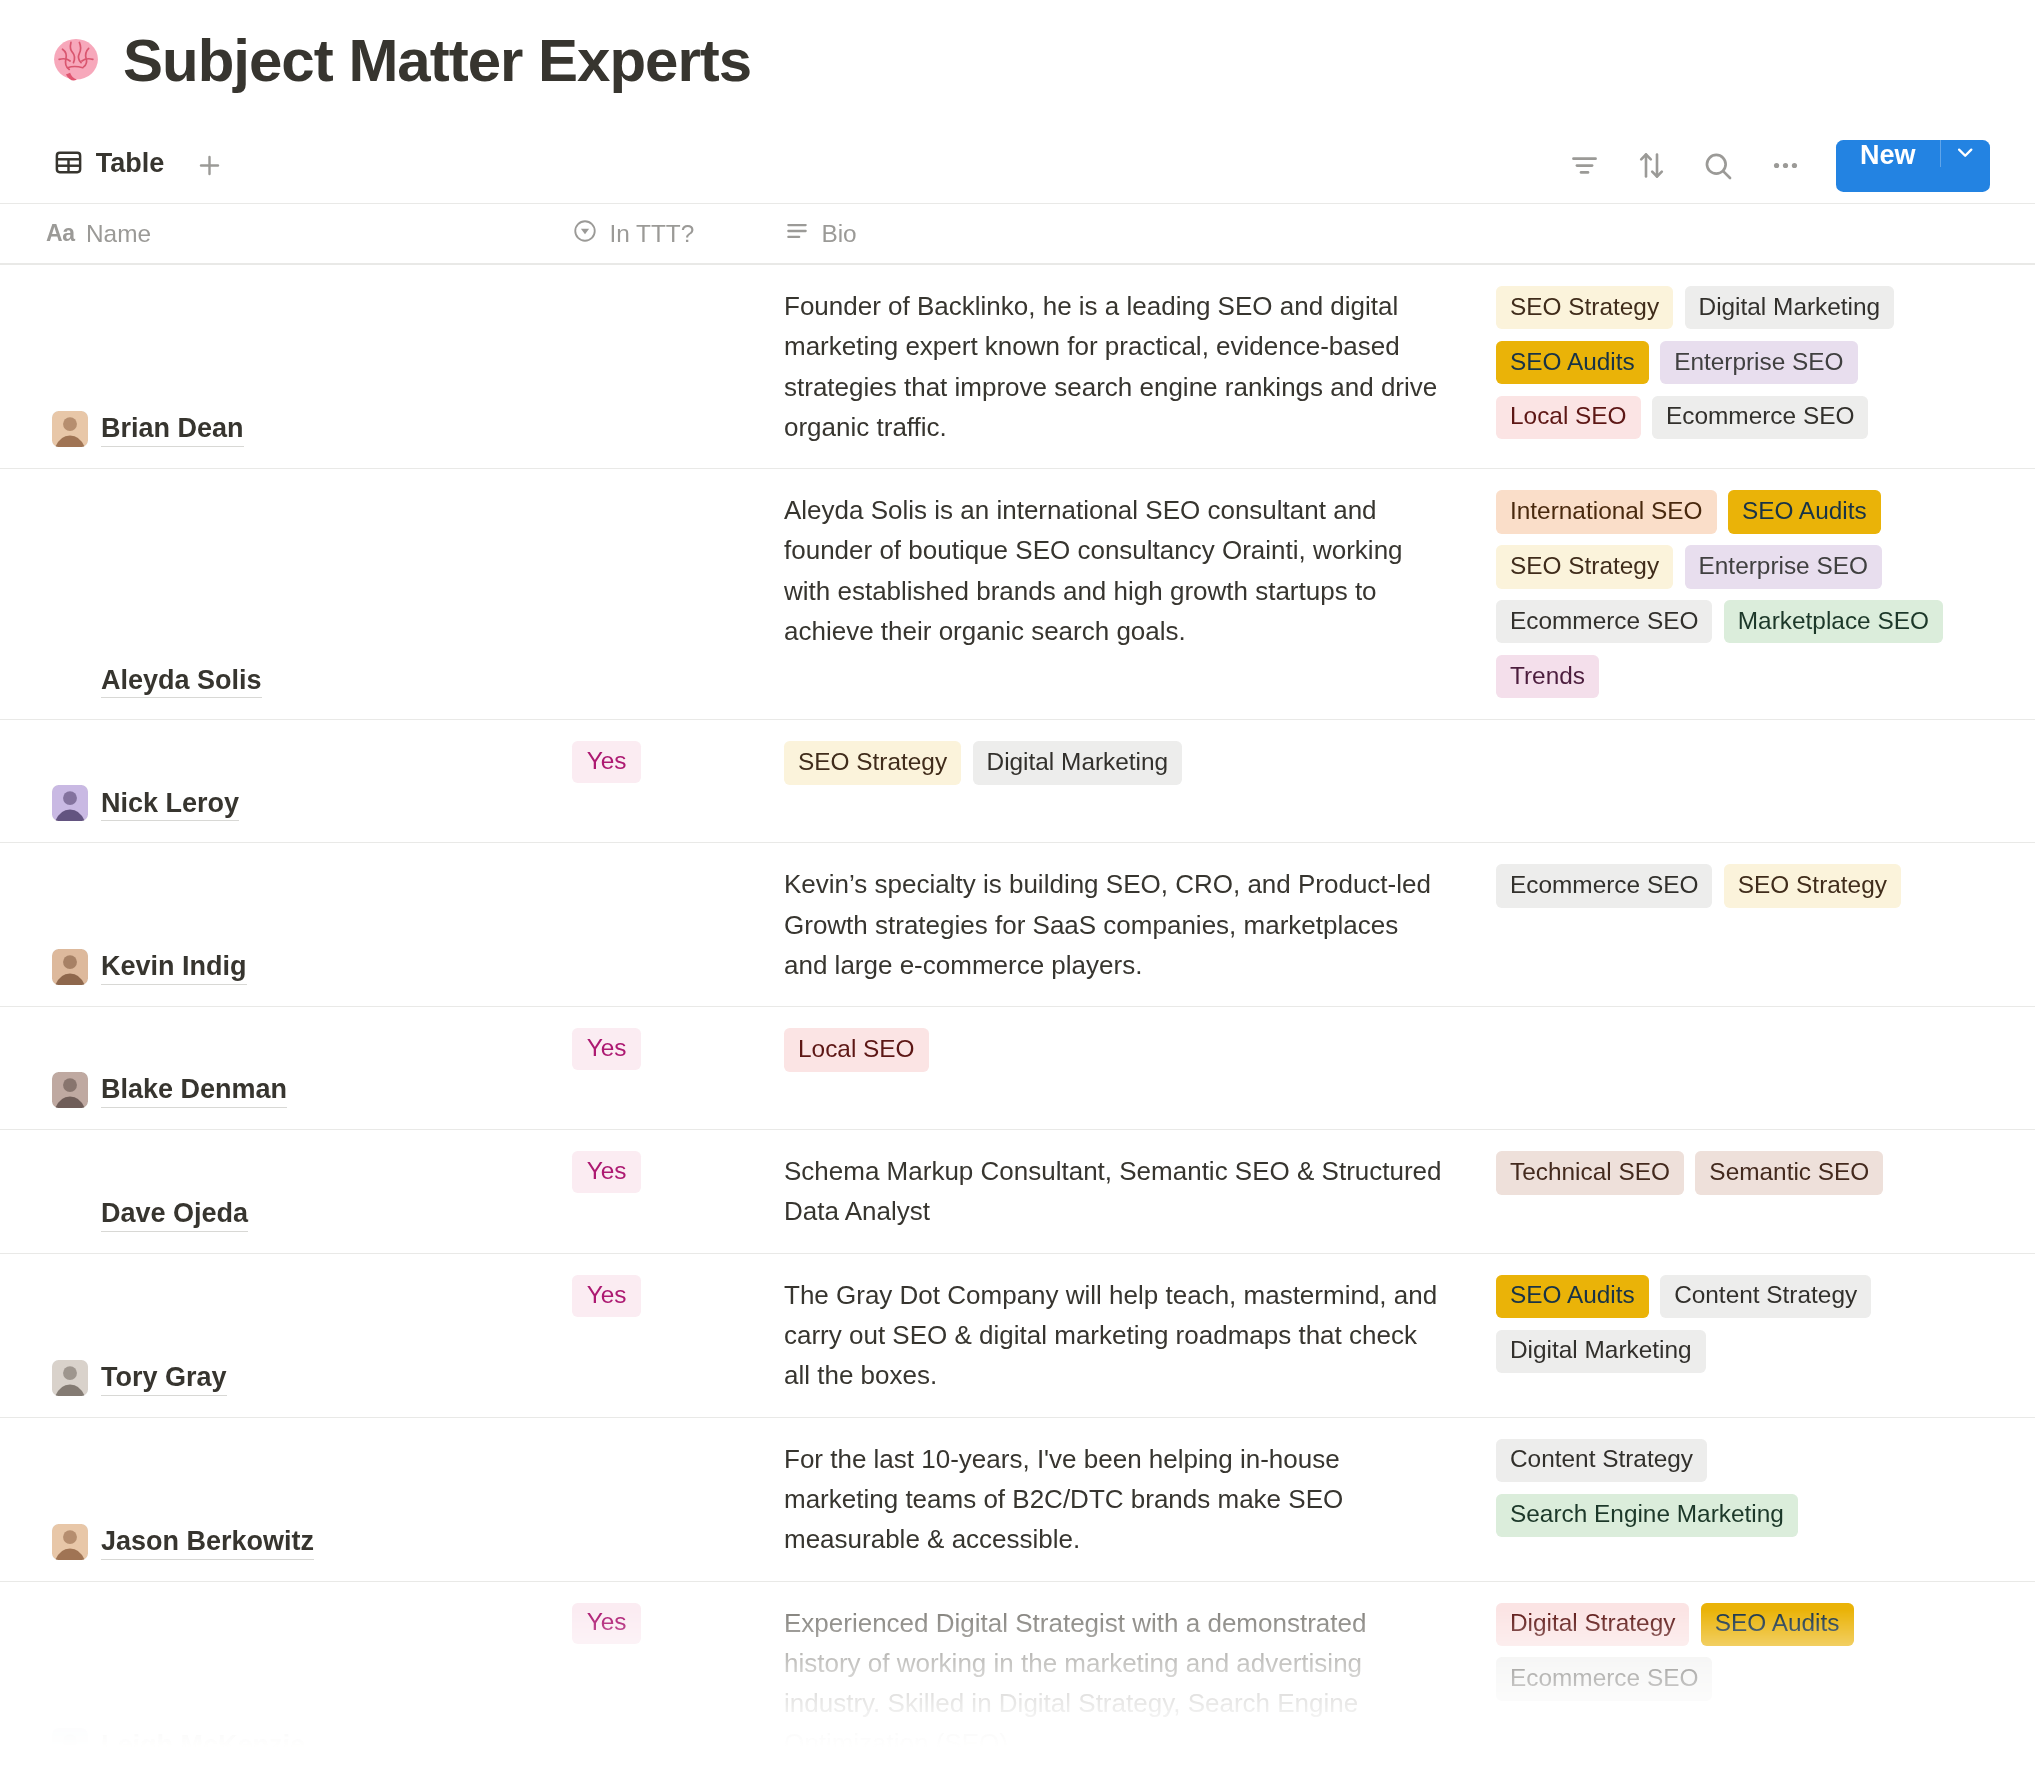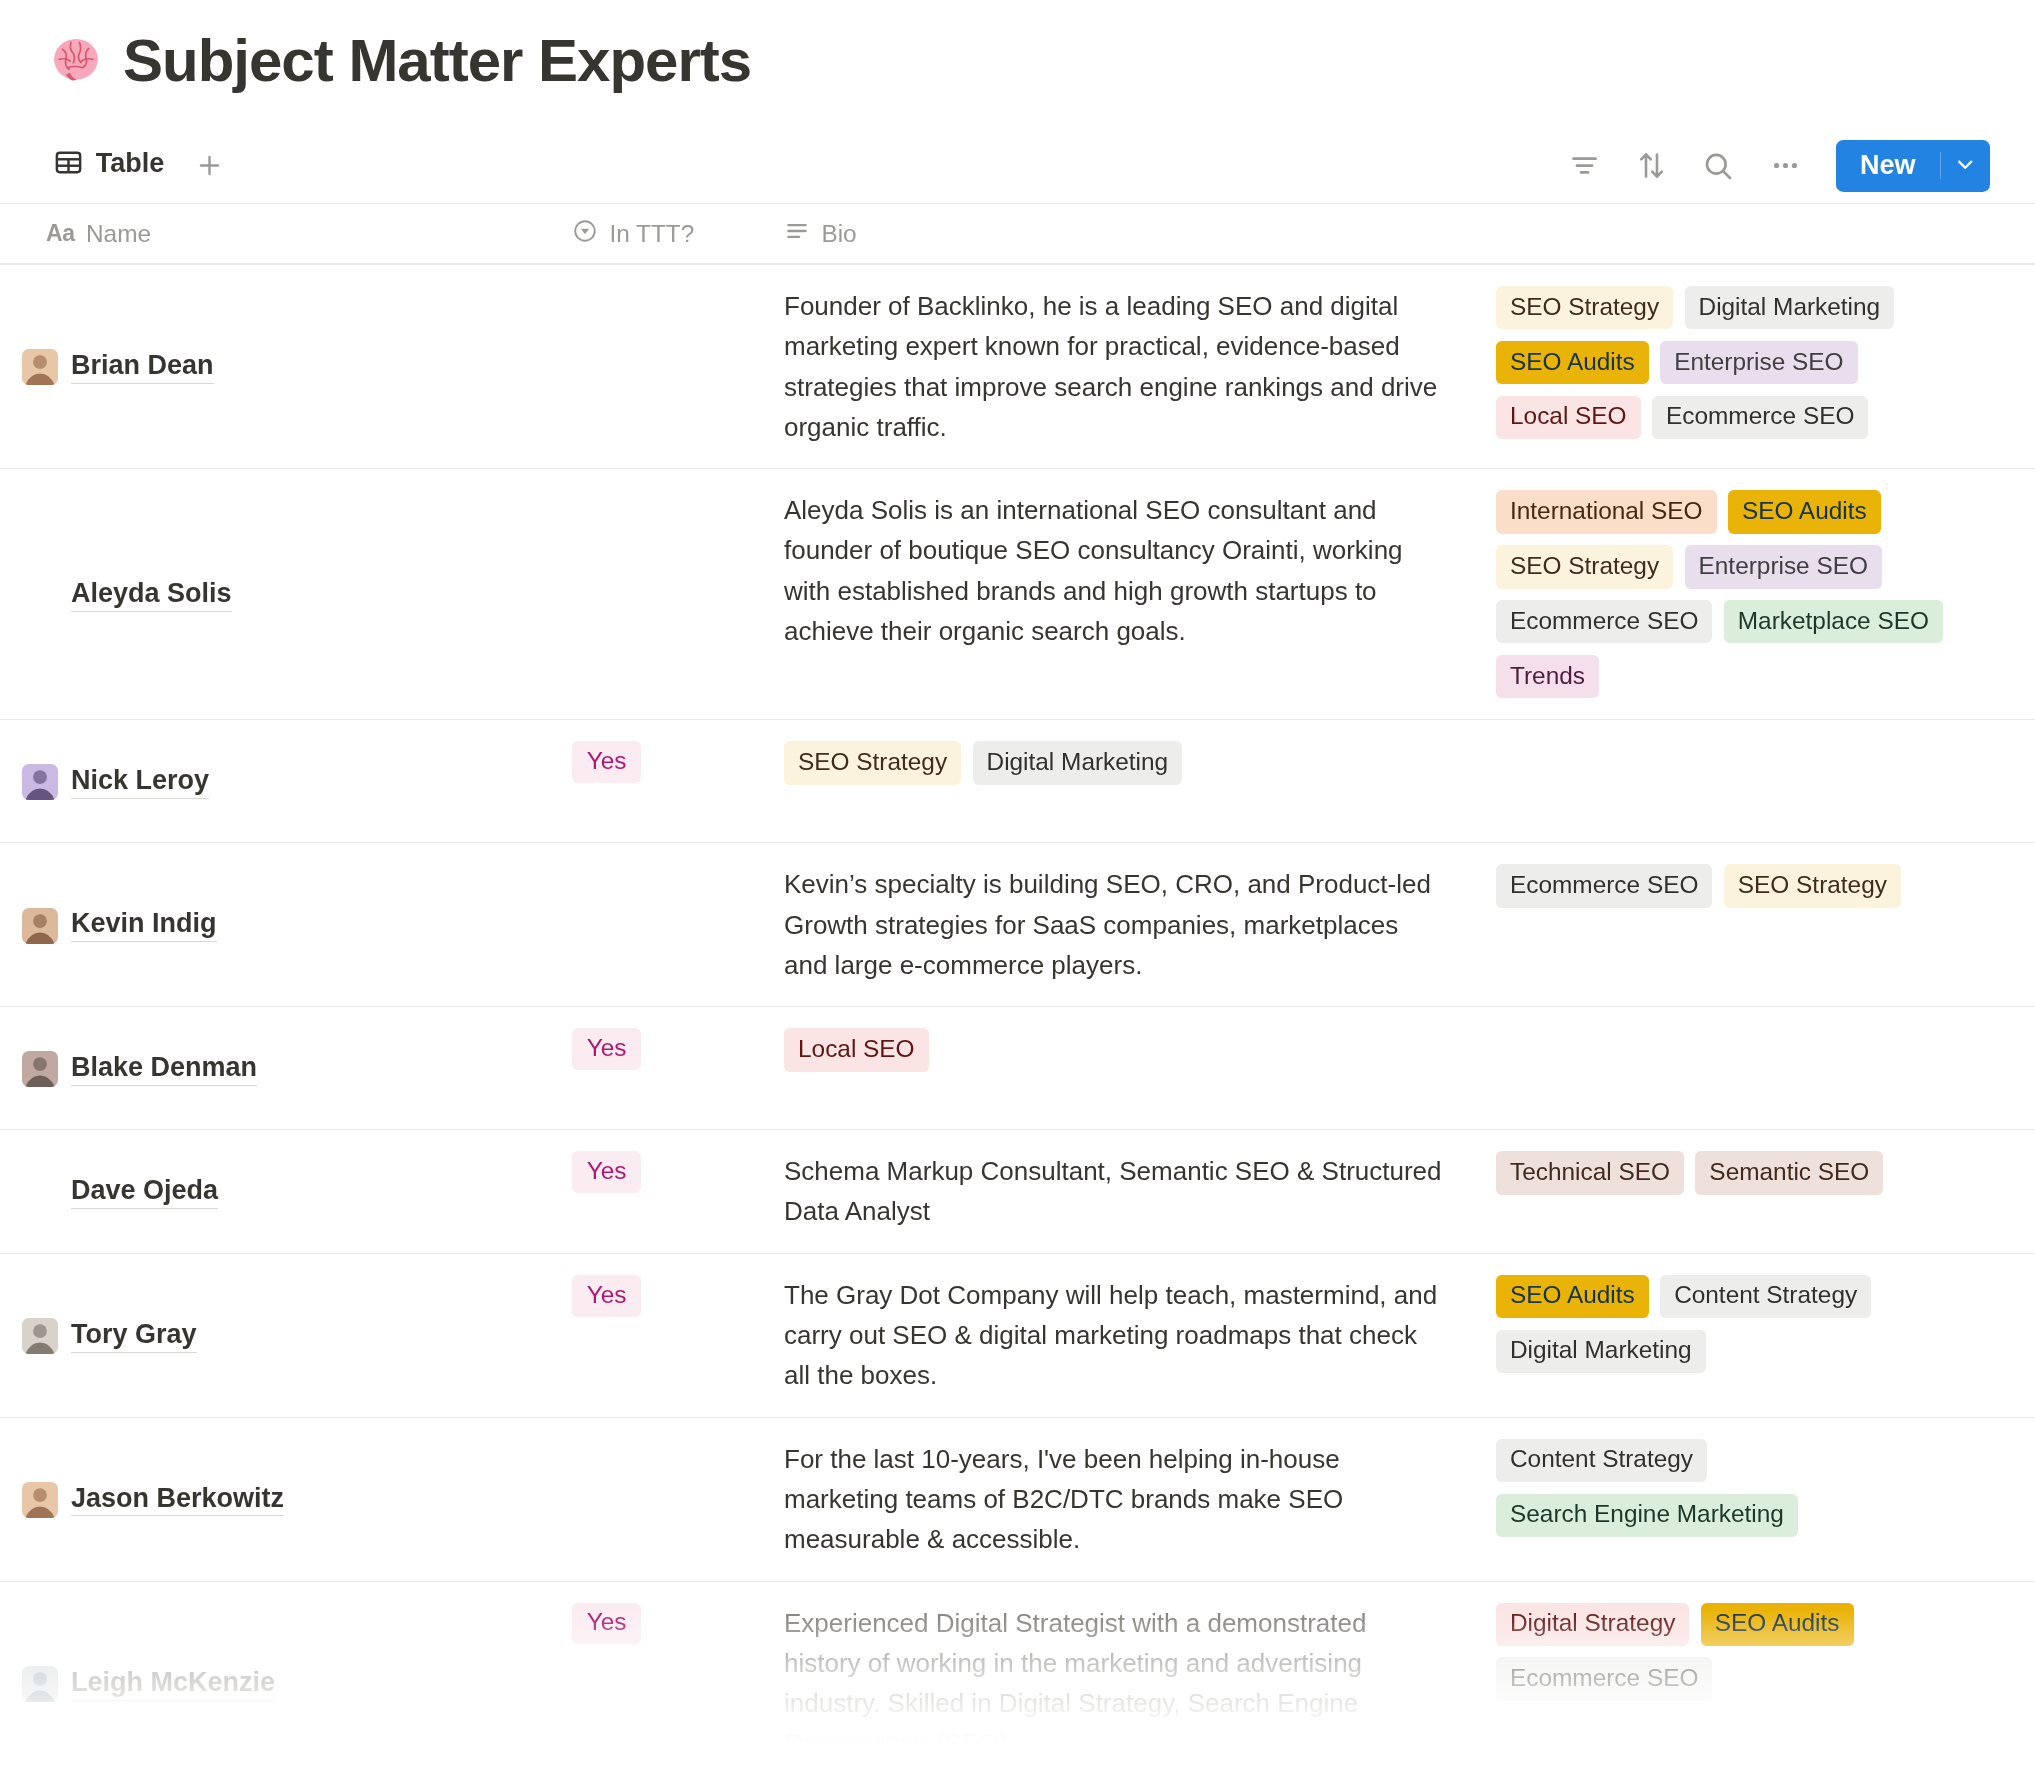--- a/index.html
+++ b/index.html
@@ -88,21 +88,21 @@
   .tool-icon {
     width: 39px;
     height: 39px;
     display: flex;
     align-items: center;
     justify-content: center;
     cursor: pointer;
   }
   .new-btn-group {
     display: flex;
-    align-items: center;
+    align-items: flex-start;
     background: #2383e2;
     border-radius: 7.3px;
     overflow: hidden;
     height: 52px;
     margin-left: 3px;
   }
   .new-btn {
     display: flex;
     align-items: center;
     justify-content: center;
@@ -154,23 +154,23 @@
   }
 
   .body-row {
     min-height: 122px;
   }
   .cell {
     padding: 21px 18px 21px 18px;
     box-sizing: border-box;
   }
   .cell-name {
-    padding-left: 22px;
-    display: flex;
-    align-items: center;
+    padding-left: 52px;
+    display: flex;
+    align-items: flex-end;
     gap: 13px;
   }
   .avatar {
     width: 36px;
     height: 36px;
     border-radius: 6.5px;
     flex: 0 0 36px;
     margin-top: 1.6px;
     overflow: hidden;
     background: #e6e6e4;

